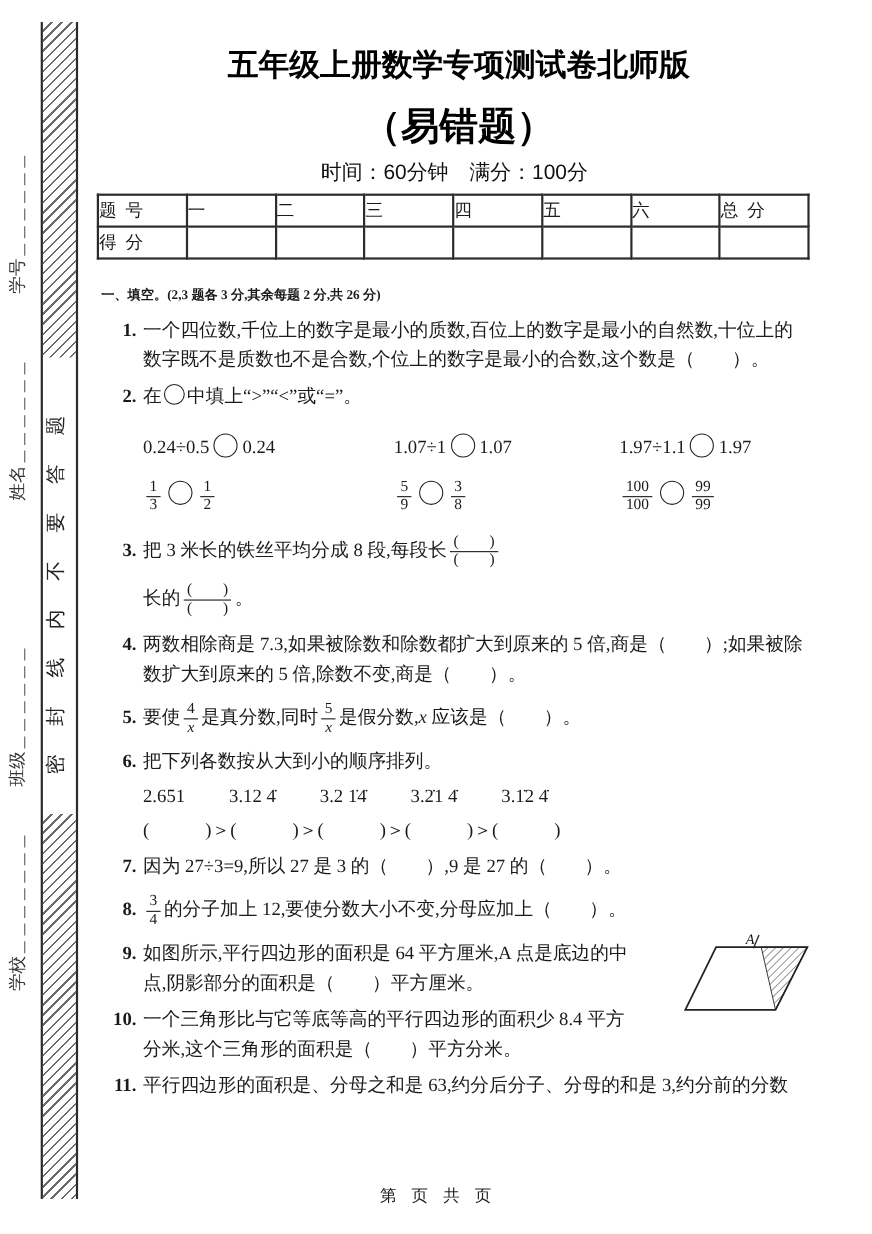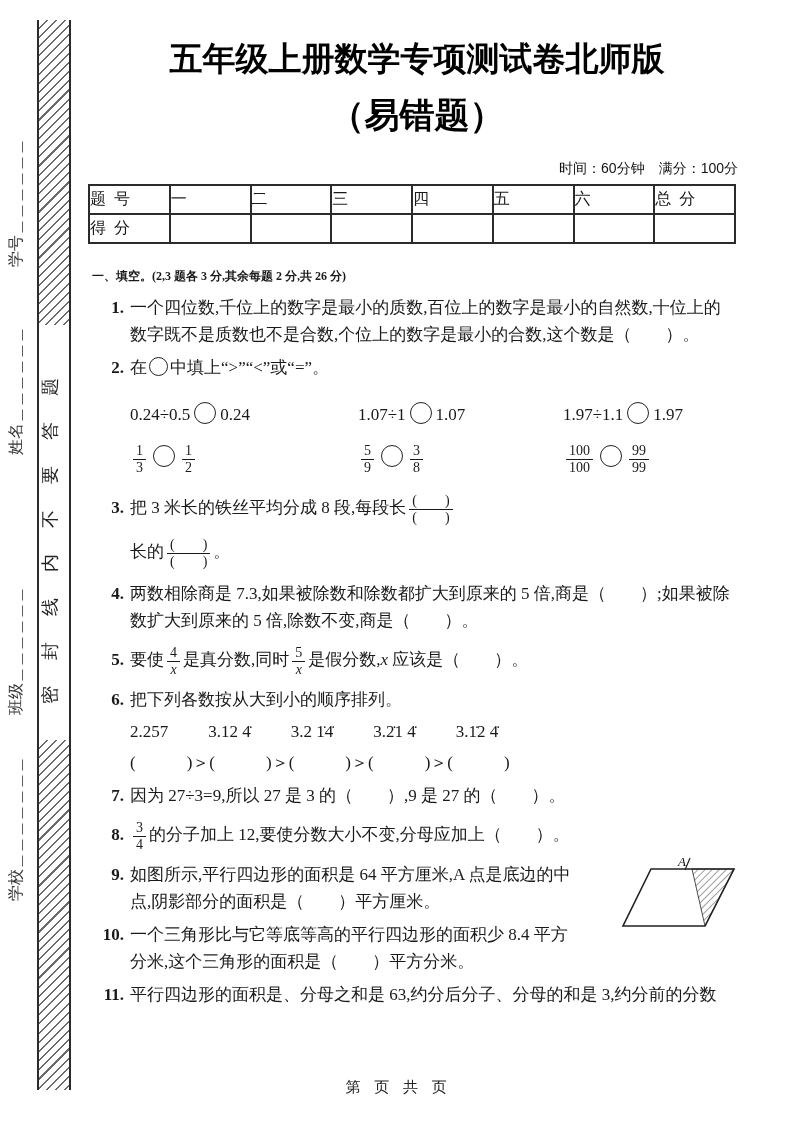--- a/index.html
+++ b/index.html
@@ -13,24 +13,24 @@
   .hatch-mid-gap{height:415px;}
   .hatch-bottom{height:350px;}
   .seal-text{position:absolute;left:-147px;top:513px;width:400px;height:30px;
              transform:rotate(-90deg);text-align:center;font-size:18px;letter-spacing:26px;
              color:#222;white-space:nowrap;font-family:"Liberation Serif",serif;}
   .side-label{position:absolute;left:-64px;width:162px;height:22px;transform:rotate(-90deg);
               font-size:16px;color:#333;white-space:nowrap;text-align:center;}
   
   .main{position:absolute;left:88px;top:26px;width:658px;}
   .title{margin-top:8px;text-align:center;font-family:"Liberation Sans","DejaVu Sans",sans-serif;
-         font-weight:900;font-size:33px;line-height:50px;letter-spacing:0px;color:#000;}
+         font-weight:900;font-size:28px;line-height:50px;letter-spacing:0px;color:#000;}
   .subtitle{margin-top:10px;text-align:center;font-family:"Liberation Sans","DejaVu Sans",sans-serif;
             font-weight:900;font-size:35px;line-height:42px;color:#000;}
-  .meta{margin-top:24px;text-align:right;padding-right:8px;font-size:14px;
+  .meta{margin-top:8px;text-align:center;padding-right:8px;font-size:19px;
         font-family:"Liberation Sans","DejaVu Sans",sans-serif;color:#111;}
   table.score{margin-top:6px;width:648px;border-collapse:collapse;table-layout:fixed;}
   table.score td{border:2px solid #2b2b2b;height:27px;font-size:16px;
                  letter-spacing:2px;padding:0;}
   .sec-heading{margin-top:20px;margin-left:4px;font-weight:bold;font-size:12px;line-height:24px;}
   .q{position:relative;padding-left:42px;margin-top:6px;}
   .qno{position:absolute;left:0;top:0;width:36px;text-align:right;font-weight:bold;font-size:17px;line-height:27px;}
   .qline{font-size:17px;line-height:27px;white-space:nowrap;}
   .qline.tall{line-height:44px;}
   .frac{display:inline-block;vertical-align:middle;text-align:center;font-size:14px;line-height:1.15;margin:0 3px;}
@@ -142,21 +142,21 @@
       <span class="qno" style="line-height:40px;">5.</span>
       <div class="qline tall" style="line-height:40px;">
         <span>要使</span><span class="frac"><span class="fn">4</span><span class="fd it">x</span></span><span>是真分数,同时</span><span class="frac"><span class="fn">5</span><span class="fd it">x</span></span><span>是假分数,</span><span class="it">x</span><span> 应该是（　　）。</span>
       </div>
     </div>
 
     <div class="q">
       <span class="qno">6.</span>
       <div class="qline">把下列各数按从大到小的顺序排列。</div>
       <div class="numlist qline" style="line-height:34px;">
-        <span>2.257</span>
+        <span>2.651</span>
         <span>3.12 4̇</span>
         <span>3.2 1̇4̇</span>
         <span>3.2̇1 4̇</span>
         <span>3.1̇2 4̇</span>
       </div>
       <div class="qline">(　　　)＞(　　　)＞(　　　)＞(　　　)＞(　　　)</div>
     </div>
 
     <div class="q">
       <span class="qno">7.</span>

